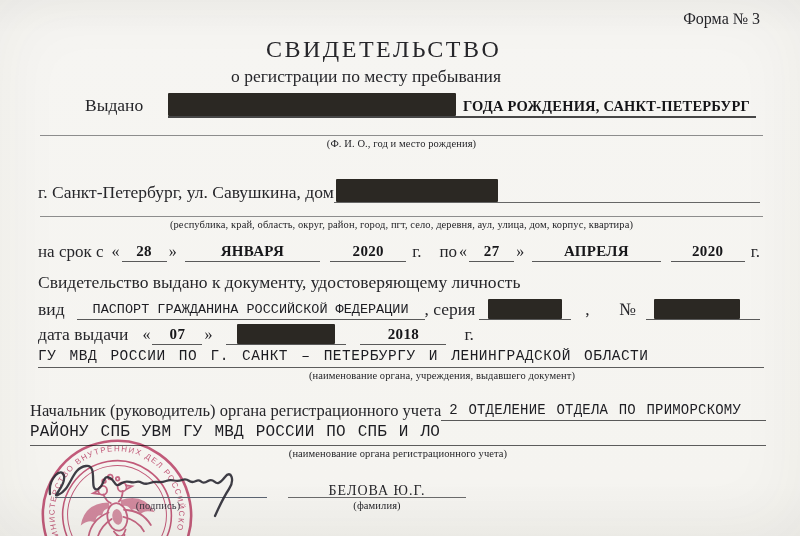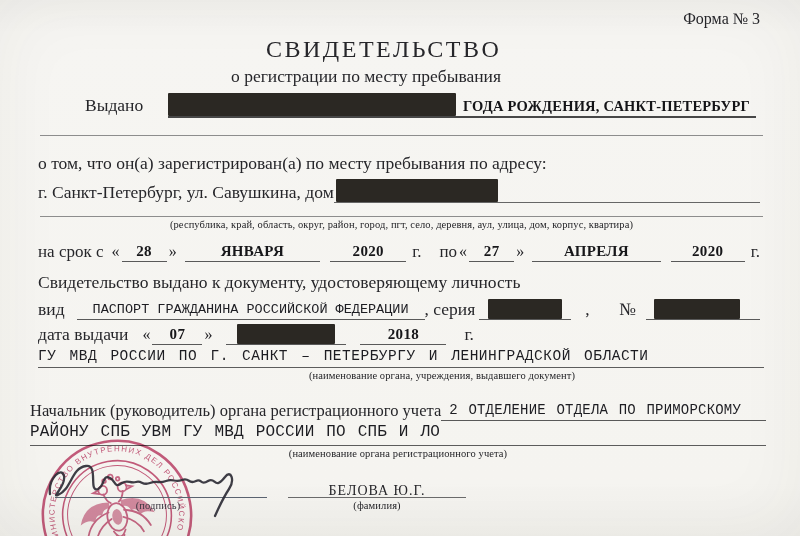--- a/index.html
+++ b/index.html
@@ -34,22 +34,22 @@
 
   <div class="abs nw" style="top:36px;left:250px;font-size:24px;letter-spacing:2.5px;margin-left:16px;">СВИДЕТЕЛЬСТВО</div>
   <div class="abs nw" style="top:66px;left:231px;font-size:17.5px;">о регистрации по месту пребывания</div>
 
   <div class="abs t17" style="top:95px;left:85px;">Выдано</div>
   <div class="abs row" style="top:92px;left:168px;right:44px;height:26px;border-bottom:2px solid #474747;box-sizing:border-box;">
     <div class="redact" style="width:288px;height:23px;"></div>
     <span class="nw" style="font-weight:bold;font-size:14.5px;letter-spacing:.2px;margin-left:7px;color:#141417;padding-bottom:1px;">ГОДА РОЖДЕНИЯ, САНКТ-ПЕТЕРБУРГ</span>
   </div>
   <div class="abs rule" style="top:135px;left:40px;right:37px;"></div>
+  <div class="abs cap ctr" style="top:138px;left:40px;right:37px;">(Ф. И. О., год и место рождения)</div>
 
-  <div class="abs t17 nw" style="top:153px;left:38px;">о том, что он(а) зарегистрирован(а) по месту пребывания по адресу:</div>
 
   <div class="abs row" style="top:177px;left:38px;right:40px;height:26px;">
     <span class="t17 nw">г. Санкт-Петербург, ул. Савушкина, дом</span>
     <div class="row" style="flex:1;height:26px;border-bottom:1.6px solid #666;box-sizing:border-box;align-items:flex-end;">
       <div class="redact" style="width:162px;height:23px;margin-left:2px;"></div>
     </div>
   </div>
   <div class="abs rule" style="top:216px;left:40px;right:37px;"></div>
   <div class="abs cap ctr nw" style="top:219px;left:40px;right:37px;">(республика, край, область, округ, район, город, пгт, село, деревня, аул, улица, дом, корпус, квартира)</div>
 

